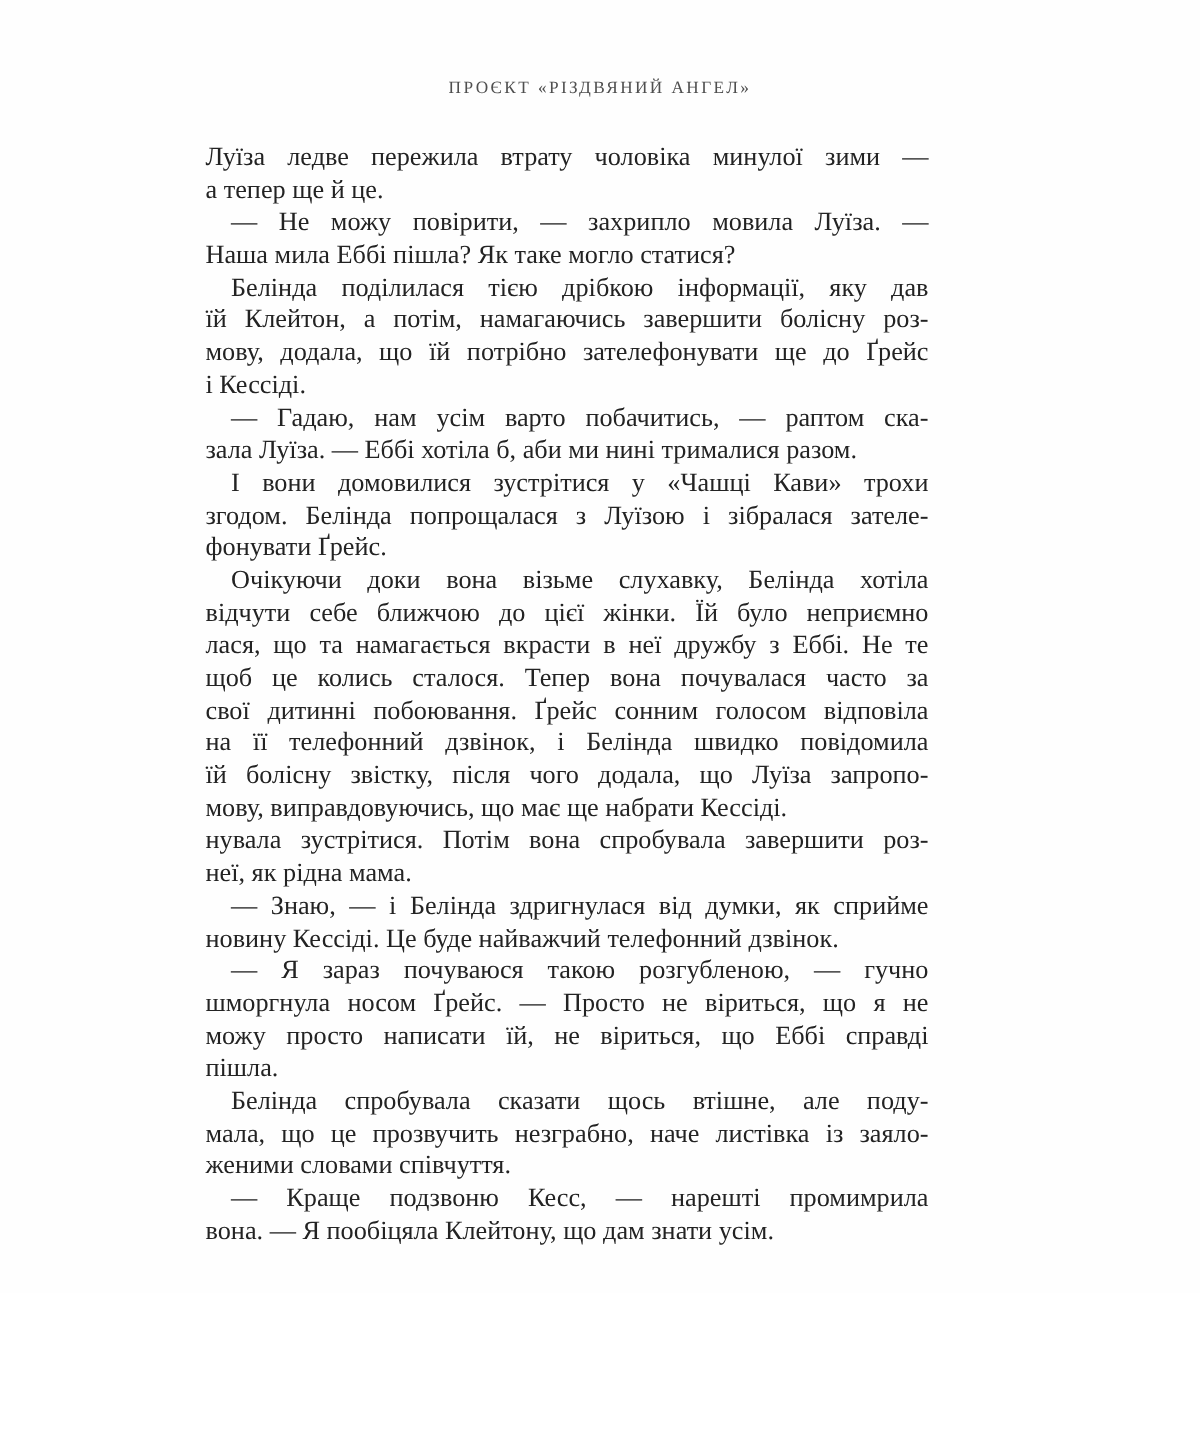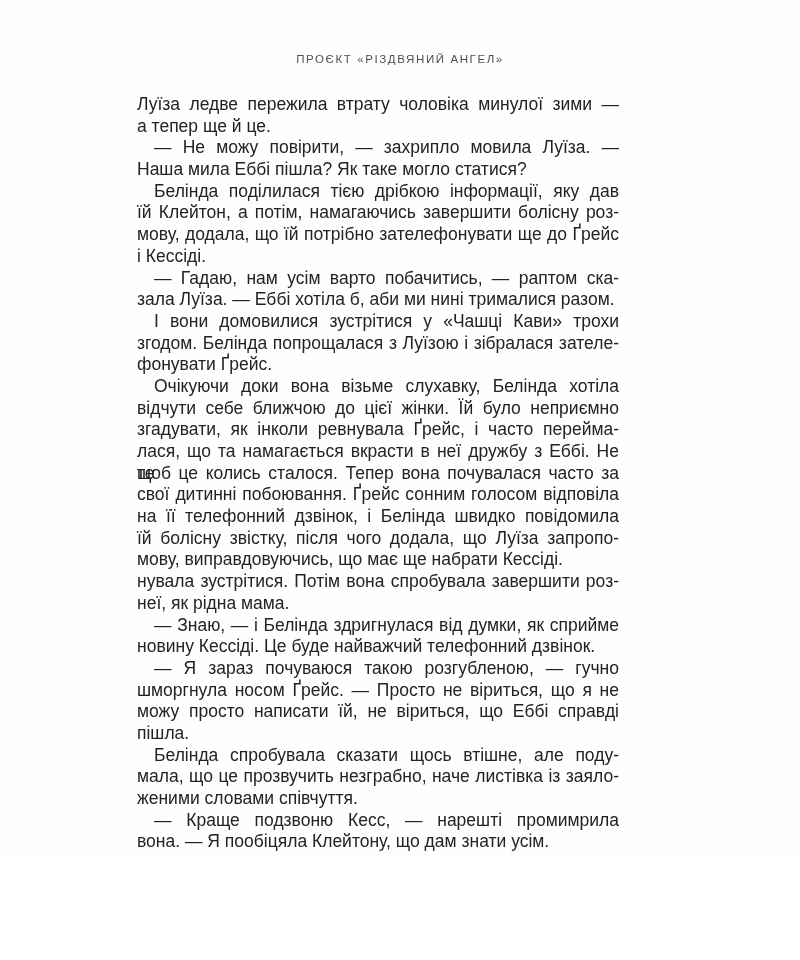--- a/index.html
+++ b/index.html
@@ -6,21 +6,21 @@
     margin: 0;
     padding: 0;
     background: #ffffff;
   }
   #page {
     position: relative;
     width: 800px;
     height: 862px;
     background: #fefefe;
     overflow: hidden;
-    font-family: Liberation Sans, sans-serif;
+    font-family: Liberation Serif, serif;
     color: #232323;
   }
   .running-header {
     position: absolute;
     top: 53px;
     left: 0;
     width: 800px;
     text-align: center;
     font-size: 11.5px;
     letter-spacing: 1.6px;
@@ -76,21 +76,20 @@
       <div class="line just">їй Клейтон, а потім, намагаючись завершити болісну роз-</div>
       <div class="line just">мову, додала, що їй потрібно зателефонувати ще до Ґрейс</div>
       <div class="line">і Кессіді.</div>
       <div class="line just indent">— Гадаю, нам усім варто побачитись, — раптом ска-</div>
       <div class="line">зала Луїза. — Еббі хотіла б, аби ми нині трималися разом.</div>
       <div class="line just indent">І вони домовилися зустрітися у «Чашці Кави» трохи</div>
       <div class="line just">згодом. Белінда попрощалася з Луїзою і зібралася зателе-</div>
       <div class="line">фонувати Ґрейс.</div>
       <div class="line just indent">Очікуючи доки вона візьме слухавку, Белінда хотіла</div>
       <div class="line just">відчути себе ближчою до цієї жінки. Їй було неприємно</div>
-      <div class="line just">згадувати, як інколи ревнувала Ґрейс, і часто перейма-</div>
       <div class="line just">лася, що та намагається вкрасти в неї дружбу з Еббі. Не те</div>
       <div class="line just">щоб це колись сталося. Тепер вона почувалася часто за</div>
       <div class="line just">свої дитинні побоювання. Ґрейс сонним голосом відповіла</div>
       <div class="line just">на її телефонний дзвінок, і Белінда швидко повідомила</div>
       <div class="line just">їй болісну звістку, після чого додала, що Луїза запропо-</div>
       <div class="line">мову, виправдовуючись, що має ще набрати Кессіді.</div>
       <div class="line just">нувала зустрітися. Потім вона спробувала завершити роз-</div>
       <div class="line">неї, як рідна мама.</div>
       <div class="line just indent">— Знаю, — і Белінда здригнулася від думки, як сприйме</div>
       <div class="line">новину Кессіді. Це буде найважчий телефонний дзвінок.</div>

